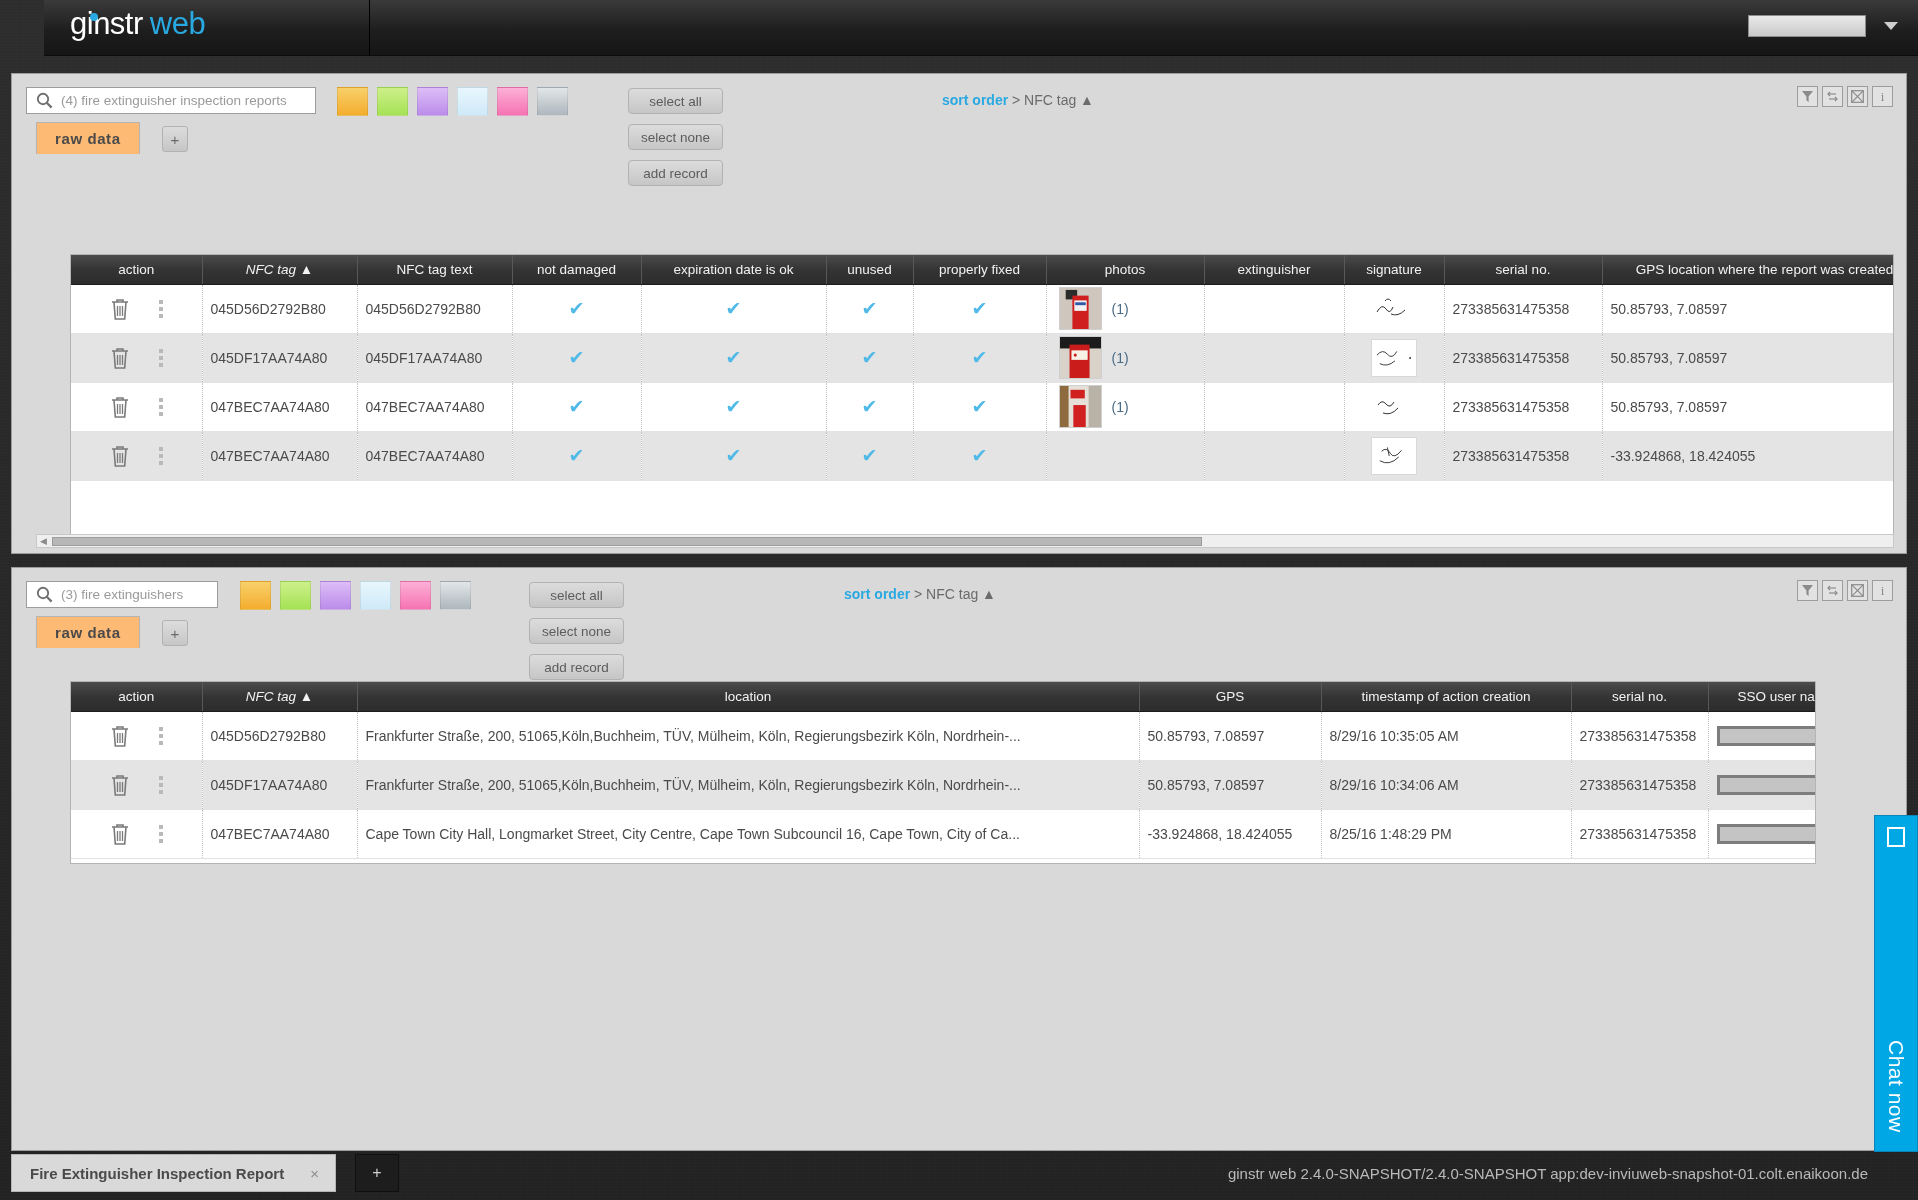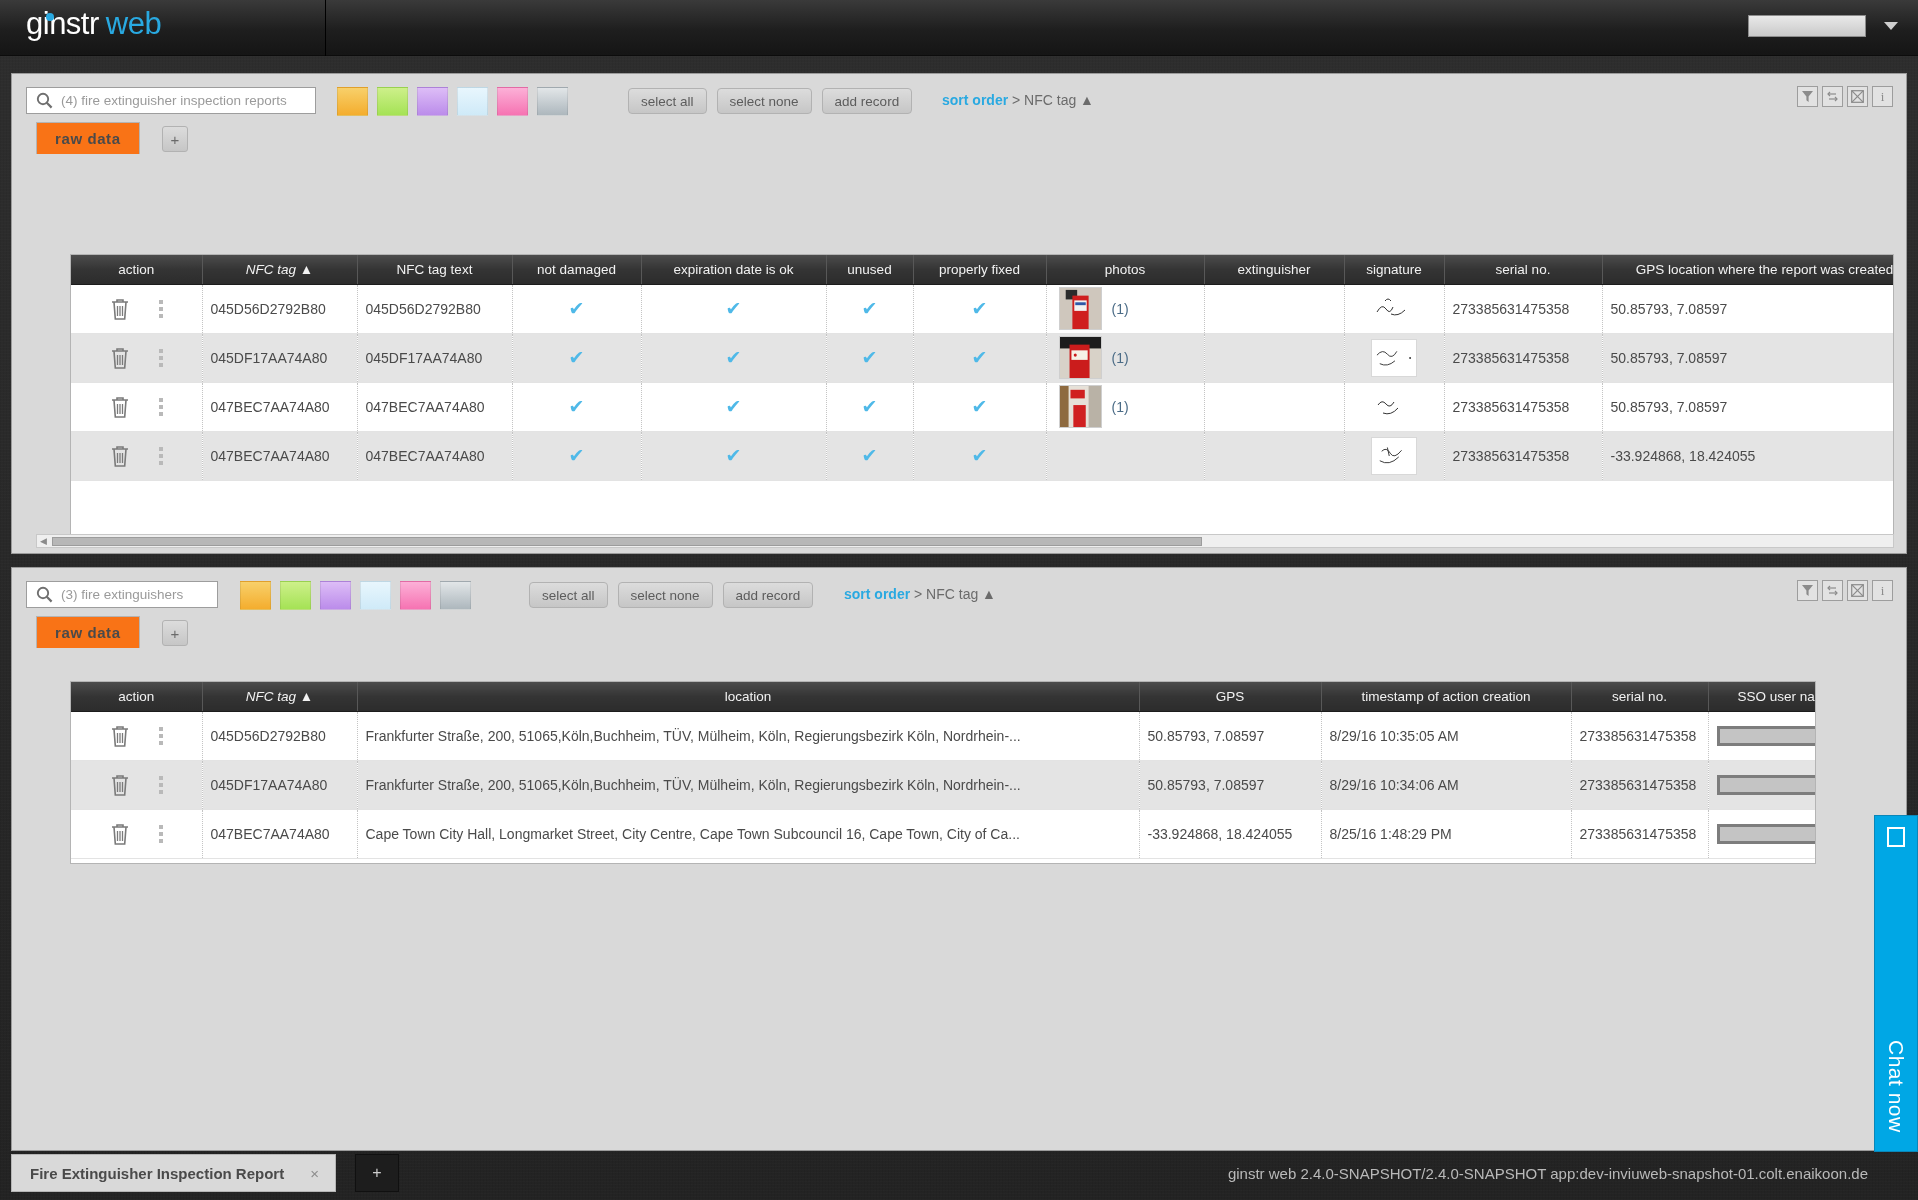--- a/index.html
+++ b/index.html
@@ -16,20 +16,21 @@
       repeating-linear-gradient(90deg, rgba(0,0,0,0.05) 0 1px, transparent 1px 3px),
       linear-gradient(180deg, #2e2e2e 0%, #232323 100%);
   }
 
   
   #topbar {
     position: relative;
     height: 56px;
     background: linear-gradient(180deg, #3a3a3a 0%, #1e1e1e 55%, #151515 100%);
     border-bottom: 1px solid #0c0c0c;
+    margin-left: 44px;
   }
   #logo {
     position: absolute; left: 26px; top: 6px;
     font-size: 31px; letter-spacing: -0.5px;
     color: #fff; font-weight: 400;
   }
   #logo .g-wrap { position: relative; }
   #logo .dot {
     position: absolute; left: 20px; top: 7px;
     width: 8px; height: 8px; border-radius: 50%;
@@ -82,21 +83,21 @@
   .swatches { position: absolute; top: 13px; display: flex; gap: 9px; }
   .swatch { width: 31px; height: 29px; border: 1px solid rgba(0,0,0,0.08); }
   .btn {
     height: 26px; padding: 0 12px;
     font-size: 13.5px; color: #5c5c5c;
     background: linear-gradient(180deg,#dcdcdc 0%,#c6c6c6 100%);
     border: 1px solid #b2b2b2; border-radius: 4px;
     display: inline-flex; align-items: center; justify-content: center;
     cursor: pointer; white-space: nowrap;
   }
-  .toolbar-btns { position: absolute; top: 14px; display: flex; gap: 10px; }
+  .toolbar-btns { position: absolute; top: 14px; display: flex; gap: 10px; flex-direction: column; }
   .sort-info {
     position: absolute; top: 18px;
     font-size: 14px; color: #6b6b6b; white-space: nowrap;
   }
   .sort-info .lbl { color: #29a9e1; font-weight: bold; }
   .corner-icons {
     position: absolute; right: 13px; top: 12px; display: flex; gap: 4px;
   }
   .ci {
     width: 21px; height: 21px;
@@ -105,21 +106,21 @@
     cursor: pointer;
   }
 
   
   .tabstrip {
     position: relative; height: 32px; margin-left: 24px;
   }
   .tab-rawdata {
     position: absolute; left: 0; top: 0;
     height: 32px; padding: 0 18px;
-    background: #f97316; border: 1px solid #b4b4b4; border-bottom: none;
+    background: #fdba74; border: 1px solid #b4b4b4; border-bottom: none;
     display: flex; align-items: center;
     font-size: 15px; color: #4a4a4a; font-weight: bold;
     letter-spacing: 0.6px;
   }
   .tab-plus {
     position: absolute; top: 4px;
     width: 26px; height: 26px;
     background: linear-gradient(180deg,#dcdcdc,#c6c6c6);
     border: 1px solid #b2b2b2; border-radius: 3px;
     display: flex; align-items: center; justify-content: center;

